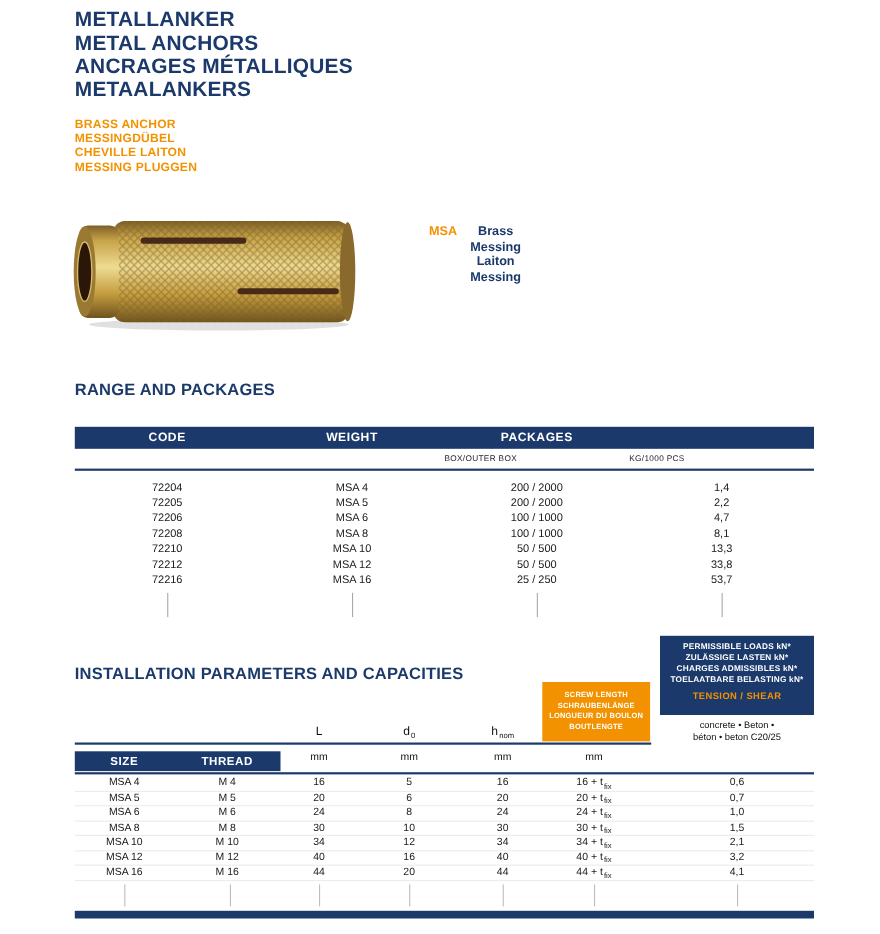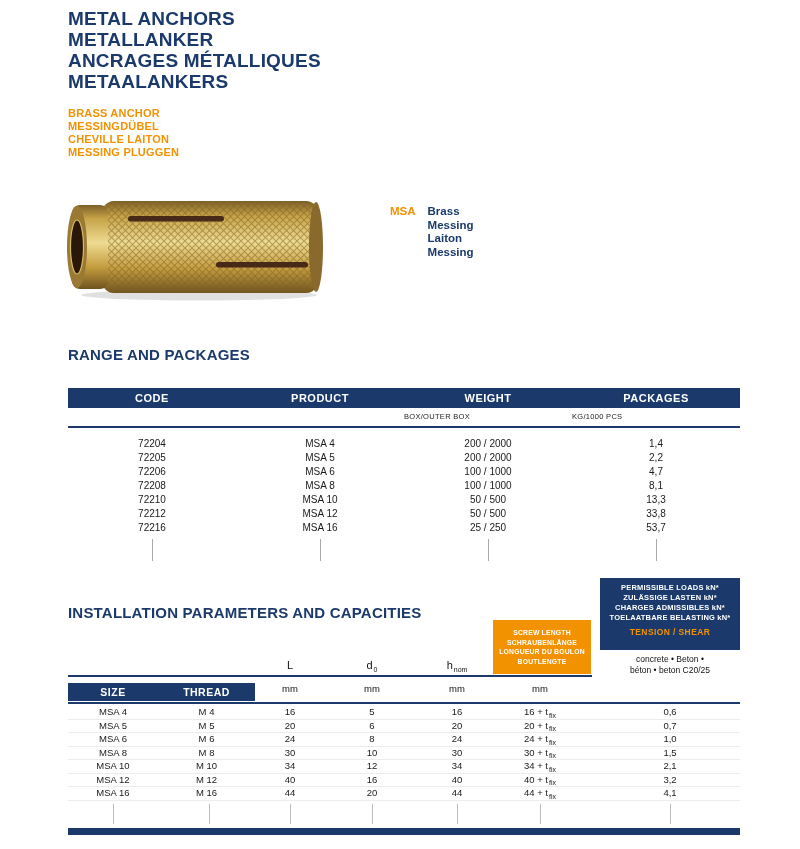--- a/index.html
+++ b/index.html
@@ -14,21 +14,21 @@
   
   .title-block { position:absolute; left:68px; top:8px; }
   .title-line { font-size:19px; font-weight:700; color:var(--navy); line-height:21px; letter-spacing:0.2px; }
   .subtitle-block { position:absolute; left:68px; top:107px; }
   .sub-line { font-size:11px; font-weight:700; color:var(--orange); line-height:13px; letter-spacing:0.2px; }
 
   
   .photo { position:absolute; left:66px; top:192px; width:266px; height:110px; }
 
   
-  .msa-block { position:absolute; left:390px; top:205px; display:flex; gap:12px; }
+  .msa-block { position:absolute; left:390px; top:205px; display:flex; gap:12px;text-align:center; }
   .msa-code { font-size:11.5px; font-weight:700; color:var(--orange); line-height:13.5px; }
   .msa-names div { font-size:11.5px; font-weight:700; color:var(--navy); line-height:13.5px; }
 
   
   .section-title { font-size:15px; font-weight:700; color:var(--navy); letter-spacing:0.2px; }
   .range-title { position:absolute; left:68px; top:346px; }
 
   
   .table1 { position:absolute; left:68px; top:388px; width:672px; }
   .t1-head { display:flex; background:var(--navy); height:20px; }
@@ -69,22 +69,22 @@
   .t2-ticks { position:absolute; left:0; top:226px; width:672px; height:22px; }
   .t2-ticks .tick { height:20px; background:#bdbdbd; }
   .bottom-bar { position:absolute; left:0; top:250px; width:672px; height:7px; background:var(--navy); }
 </style>
 </head>
 <body>
 
 <div class="page">
 
   <div class="title-block">
+    <div class="title-line">METALLANKER</div>
     <div class="title-line">METAL ANCHORS</div>
-    <div class="title-line">METALLANKER</div>
     <div class="title-line">ANCRAGES MÉTALLIQUES</div>
     <div class="title-line">METAALANKERS</div>
   </div>
   <div class="subtitle-block">
     <div class="sub-line">BRASS ANCHOR</div>
     <div class="sub-line">MESSINGDÜBEL</div>
     <div class="sub-line">CHEVILLE LAITON</div>
     <div class="sub-line">MESSING PLUGGEN</div>
   </div>
 
@@ -123,21 +123,20 @@
       <div>Laiton</div>
       <div>Messing</div>
     </div>
   </div>
 
   <div class="section-title range-title">RANGE AND PACKAGES</div>
 
   <div class="table1">
     <div class="t1-head">
       <span>CODE</span>
-      <span>PRODUCT</span>
       <span>WEIGHT</span>
       <span>PACKAGES</span>
     </div>
     <div class="t1-subhead">
       <span></span>
       <span></span>
       <span>BOX/OUTER BOX</span>
       <span>KG/1000 PCS</span>
     </div>
     <div class="t1-body">

